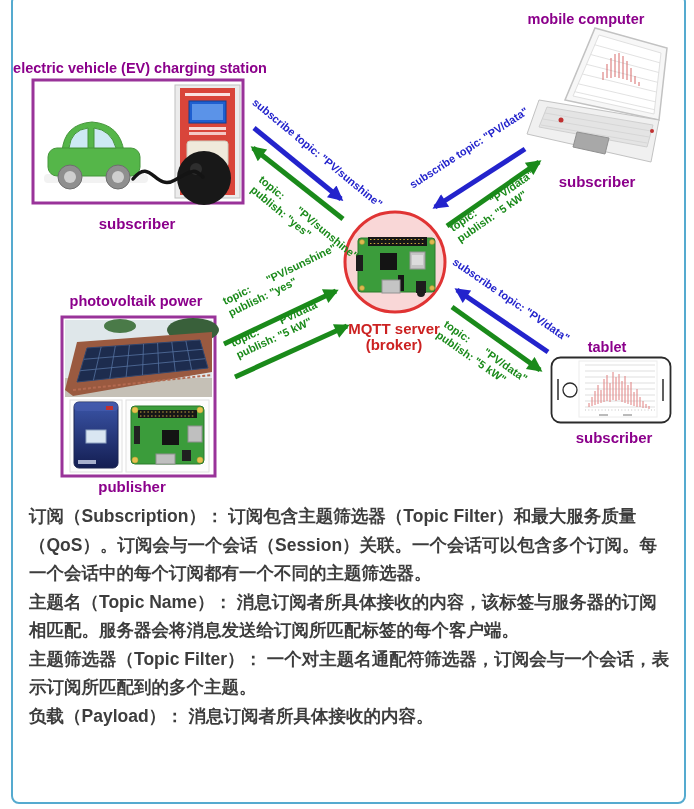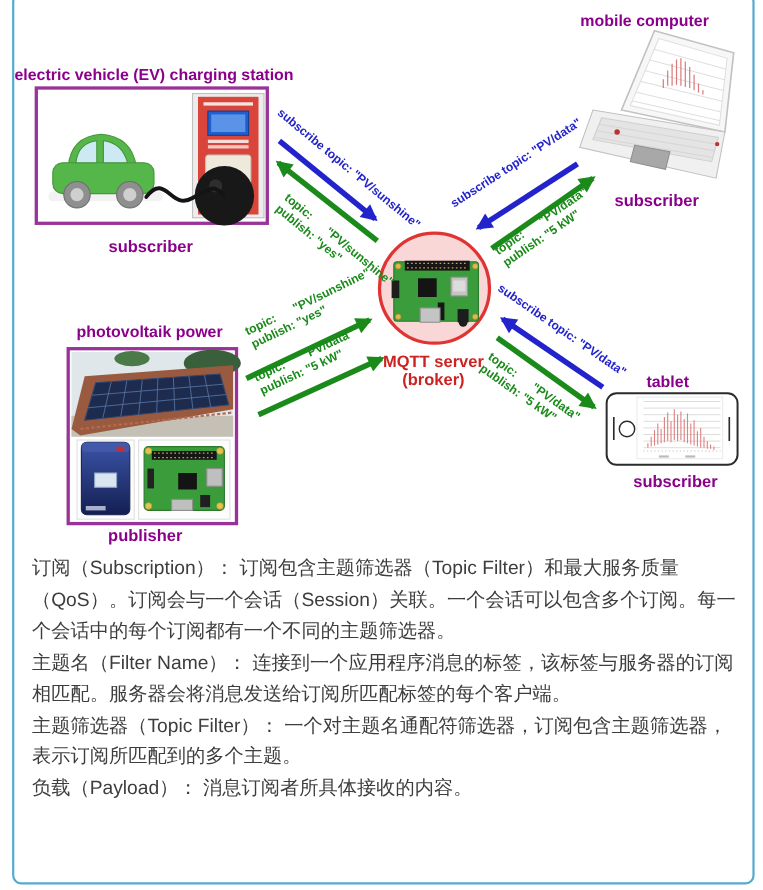--- a/index.html
+++ b/index.html
@@ -18,21 +18,21 @@
   .broker-label  { fill:#cc2222; font-size:15px;   font-weight:bold; }
   .arrow-blue    { stroke:#2323cc; stroke-width:5; fill:none; }
   .arrow-green   { stroke:#1a8a1a; stroke-width:5; fill:none; }
   .lbl-blue      { fill:#2323cc; font-size:11px; font-weight:bold; }
   .lbl-green     { fill:#1a8a1a; font-size:11px; font-weight:bold; }
   .device-box    { fill:#ffffff; stroke:#993399; stroke-width:3; }
   .definitions {
     position:absolute; left:29px; top:502px; width:642px;
     font-size:17.5px; line-height:28.5px; color:#3d3d3d;
   }
-  .definitions p { margin:0; }
+  .definitions p { margin:0;font-weight:bold; }
 </style>
 </head>
 <body>
 
 <div class="page">
   <div class="page-border"></div>
 
   <svg class="diagram" width="694" height="500" viewBox="0 0 694 500">
     <defs>
       <marker id="headBlue" viewBox="0 0 10 10" refX="8" refY="5" markerWidth="3.4" markerHeight="3" orient="auto">
@@ -244,17 +244,17 @@
       <text class="lbl-blue" text-anchor="middle" transform="translate(509,303) rotate(34.5)">subscribe topic: "PV/data"</text>
       <g transform="translate(443,326) rotate(35)">
         <text class="lbl-green" x="0" y="0">topic:      "PV/data"</text>
         <text class="lbl-green" x="0" y="13">publish: "5 kW"</text>
       </g>
     </g>
   </svg>
 
   <div class="definitions">
     <p>订阅（Subscription）： 订阅包含主题筛选器（Topic Filter）和最大服务质量（QoS）。订阅会与一个会话（Session）关联。一个会话可以包含多个订阅。每一个会话中的每个订阅都有一个不同的主题筛选器。</p>
-    <p>主题名（Filter Name）： 连接到一个应用程序消息的标签，该标签与服务器的订阅相匹配。服务器会将消息发送给订阅所匹配标签的每个客户端。</p>
-    <p>主题筛选器（Topic Filter）： 一个对主题名通配符筛选器，订阅包含主题筛选器，表示订阅所匹配到的多个主题。</p>
+    <p>主题名（Topic Name）： 消息订阅者所具体接收的内容，该标签与服务器的订阅相匹配。服务器会将消息发送给订阅所匹配标签的每个客户端。</p>
+    <p>主题筛选器（Topic Filter）： 一个对主题名通配符筛选器，订阅会与一个会话，表示订阅所匹配到的多个主题。</p>
     <p>负载（Payload）： 消息订阅者所具体接收的内容。</p>
   </div>
 </div>
 
 </body></html>

